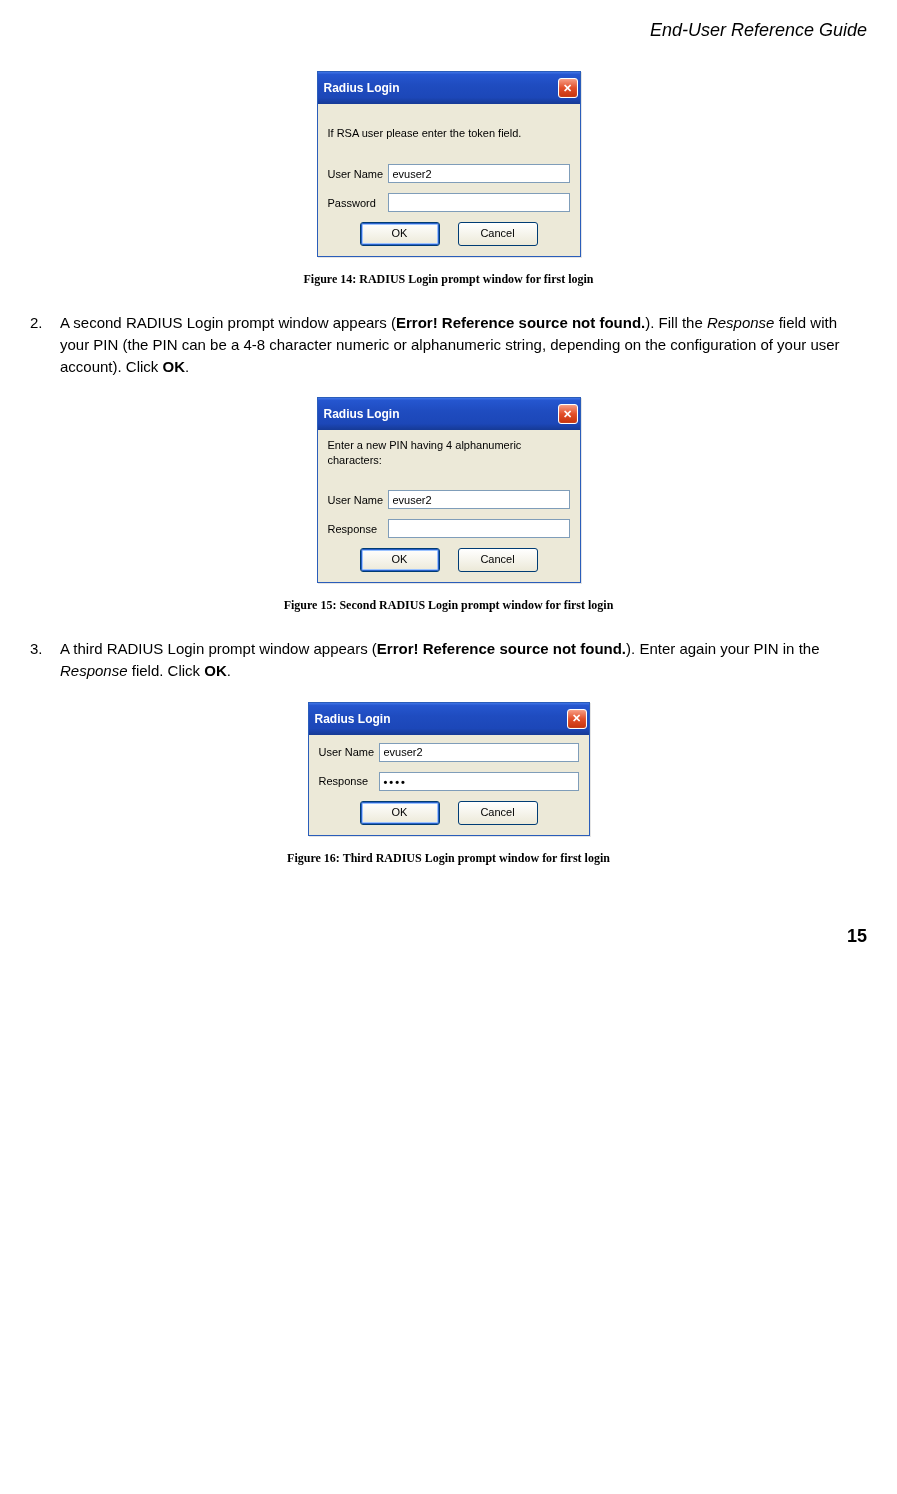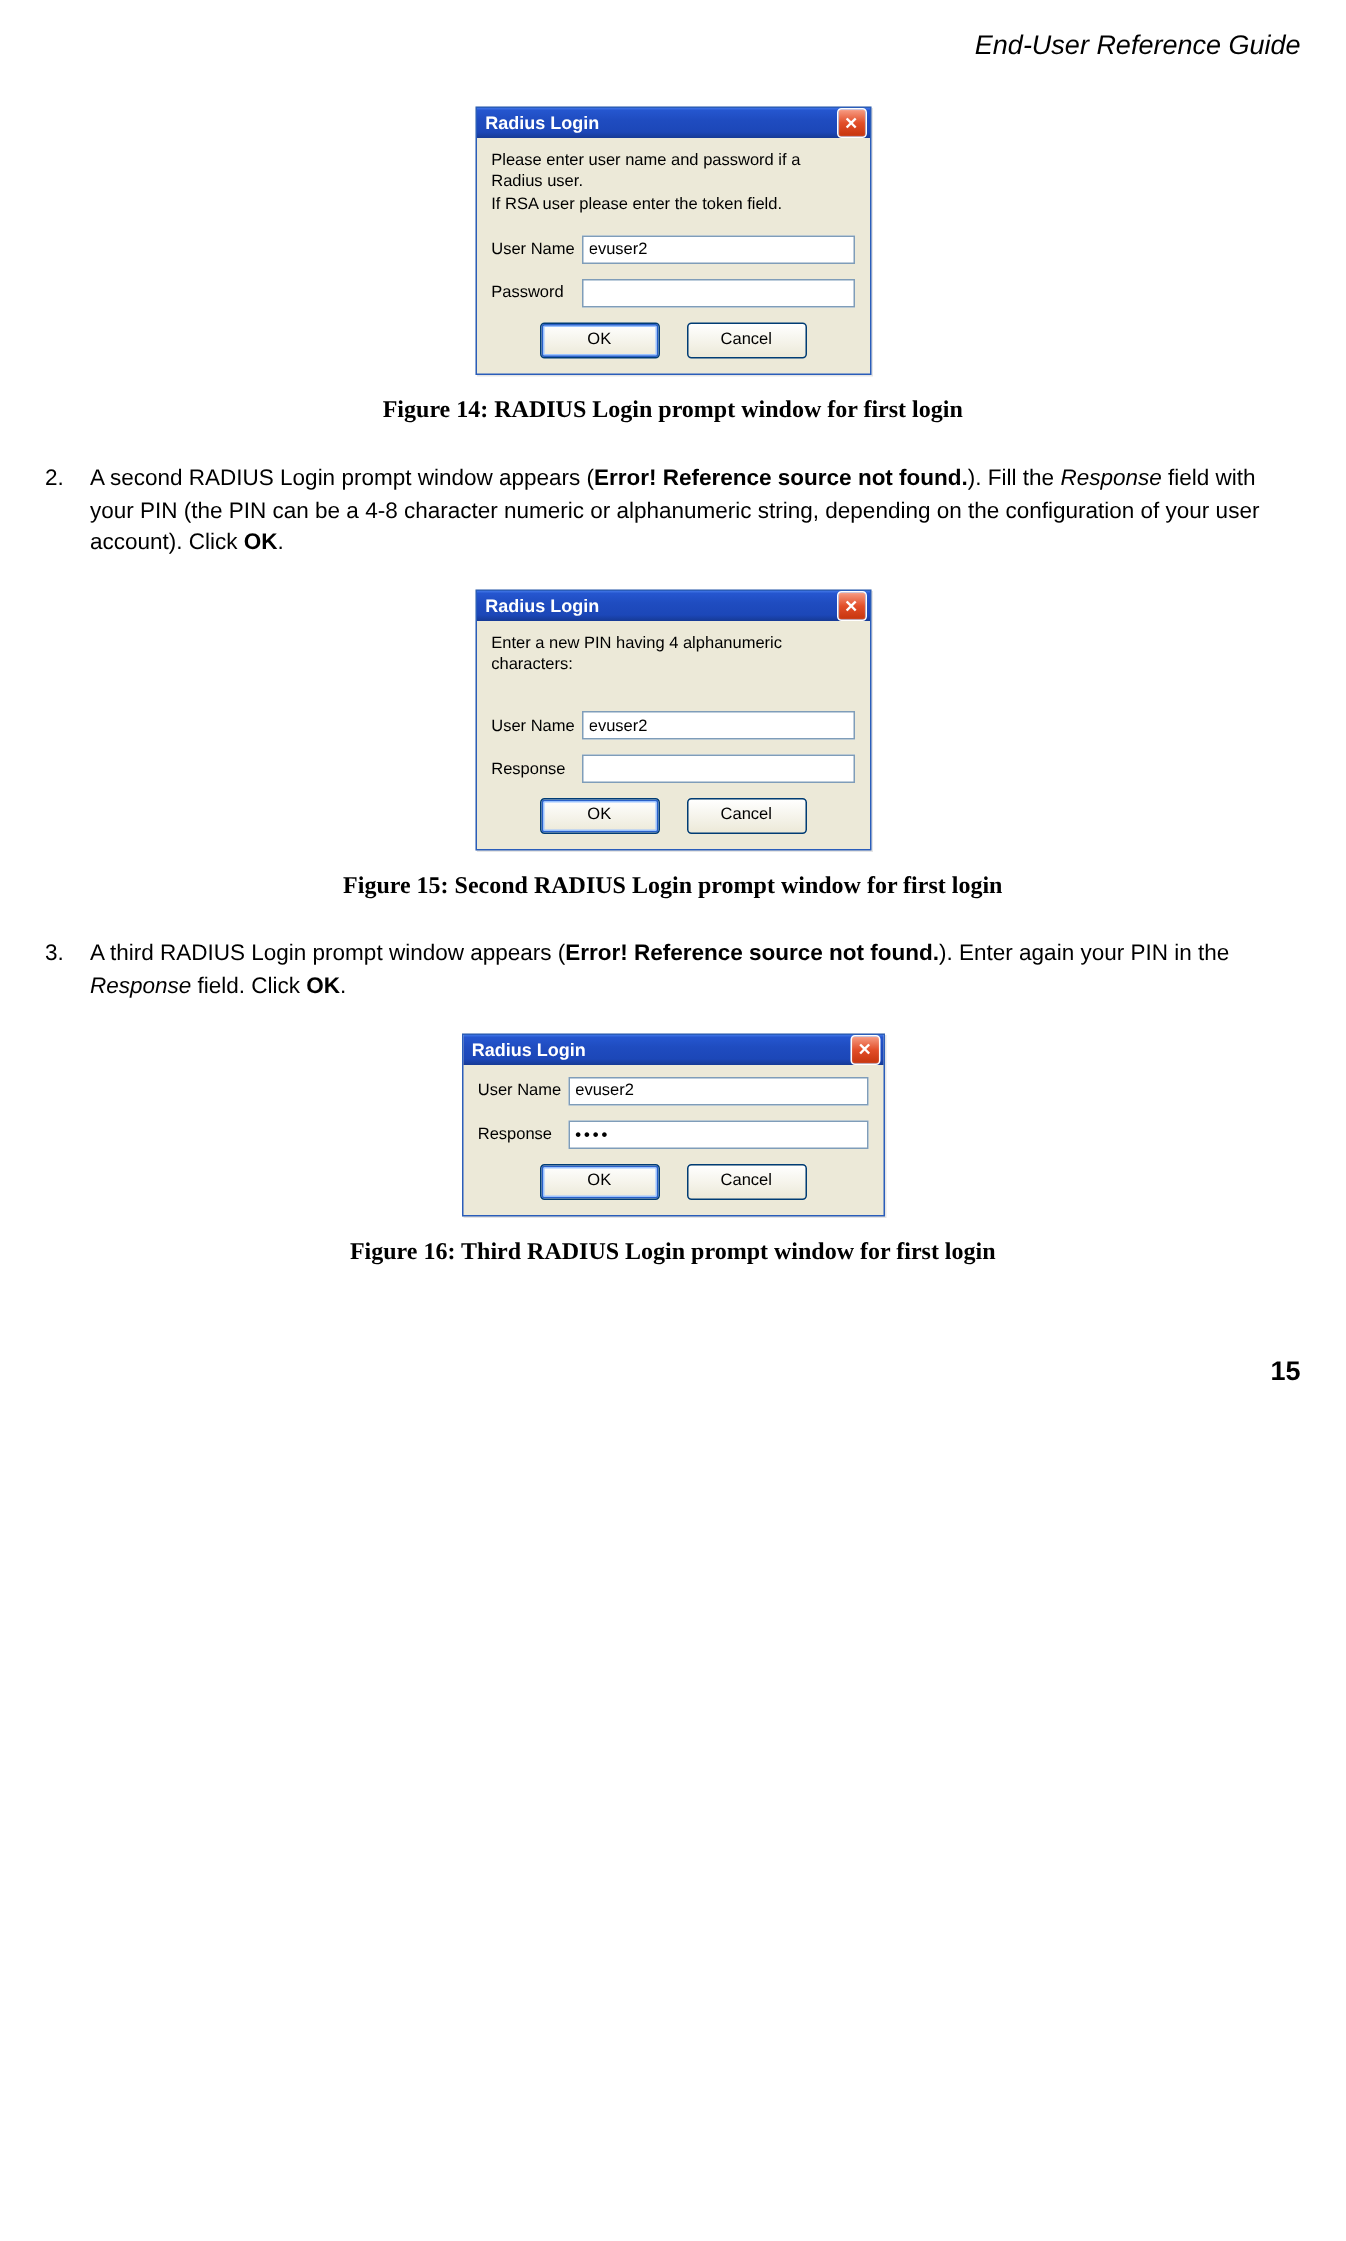--- a/index.html
+++ b/index.html
@@ -20,21 +20,21 @@
   .dialog {
     width: 262px;
     margin: 0 auto 15px auto;
     border: 1px solid #2a5dba;
     background: #ece9d8;
     font-family: Tahoma, sans-serif;
     font-size: 11px;
     box-shadow: 1px 1px 0 rgba(0,0,0,.1);
   }
   .titlebar {
-    height: 20px;
+    height: 32px;
     background: linear-gradient(to bottom, #3f74e6 0%, #2556cf 8%, #1f4cc0 40%, #1c47b8 80%, #163a95 100%);
     display: flex;
     align-items: center;
     justify-content: space-between;
     padding: 0 2px 0 6px;
     color: #fff;
     font-weight: bold;
     font-size: 12px;
   }
   .close-btn {
@@ -97,21 +97,21 @@
     text-align: center;
     line-height: 20px;
   }
   .xp-button.default {
     box-shadow: 0 0 0 1px #2a60c8 inset, 0 0 0 2px #9bc3ff inset;
   }
   .figure-caption {
     text-align: center;
     font-family: 'Times New Roman', serif;
     font-weight: bold;
-    font-size: 16px;
+    font-size: 12px;
     margin: 10px 0 25px 0;
   }
   .para {
     display: flex;
     margin-bottom: 20px;
     line-height: 1.45;
   }
   .para .num {
     width: 30px;
     flex-shrink: 0;
@@ -137,21 +137,21 @@
 
 <div class="page-header">End-User Reference Guide</div>
 
 <div class="dialog">
   <div class="titlebar">
     <span>Radius Login</span>
     <div class="close-btn">✕</div>
   </div>
   <div class="dialog-body">
     <div class="instr">
-      <span>Please enter user name and password if a Radius user.</span><br>
+      <br>
       <span>If RSA user please enter the token field.</span>
     </div>
     <div class="field-row">
       <div class="field-label">User Name</div>
       <input class="field-input" value="evuser2" style="">
     </div>
     <div class="field-row">
       <div class="field-label">Password</div>
       <input class="field-input" type="password" value="" style="">
     </div>

